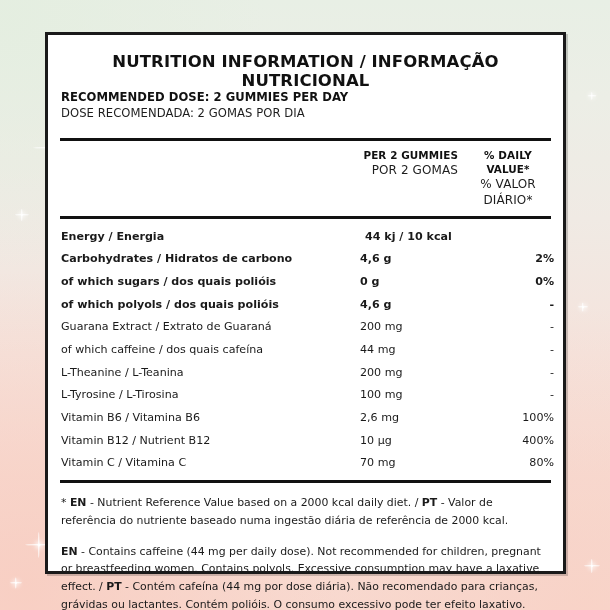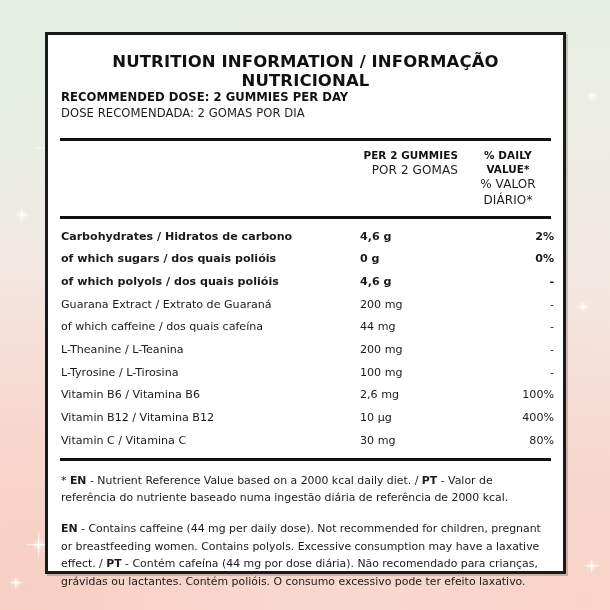--- a/index.html
+++ b/index.html
@@ -242,20 +242,25 @@
       <table class="nutri">
         <colgroup>
           <col class="c-name">
             <col class="c-amt">
             <col class="c-dv">
         </colgroup>
         <tbody id="rows-host">
           <tr class="spacer-row">
               <td colspan="3"></td>
             </tr>
+        <tr class="data-row bold energy">
+              <td class="name">Energy / Energia</td>
+              <td class="amt">44 kj / 10 kcal</td>
+              <td class="dv"></td>
+            </tr>
             <tr class="data-row bold">
               <td class="name">Carbohydrates / Hidratos de carbono</td>
               <td class="amt">4,6 g</td>
               <td class="dv">2%</td>
             </tr>
             <tr class="data-row bold">
               <td class="name">of which sugars / dos quais polióis</td>
               <td class="amt">0 g</td>
               <td class="dv">0%</td>
             </tr>
@@ -283,27 +288,27 @@
               <td class="name">L-Tyrosine / L-Tirosina</td>
               <td class="amt">100 mg</td>
               <td class="dv">-</td>
             </tr>
             <tr class="data-row">
               <td class="name">Vitamin B6 / Vitamina B6</td>
               <td class="amt">2,6 mg</td>
               <td class="dv">100%</td>
             </tr>
             <tr class="data-row">
-              <td class="name">Vitamin B12 / Vitamina B12</td>
+              <td class="name">Vitamin B12 / Nutrient B12</td>
               <td class="amt">10 µg</td>
               <td class="dv">400%</td>
             </tr>
             <tr class="data-row">
               <td class="name">Vitamin C / Vitamina C</td>
-              <td class="amt">30 mg</td>
+              <td class="amt">70 mg</td>
               <td class="dv">80%</td>
             </tr>
             <tr class="spacer-row">
               <td colspan="3"></td>
             </tr>
           </tbody>
       </table>
 
       <div class="rule rule-bottom"></div>
 

